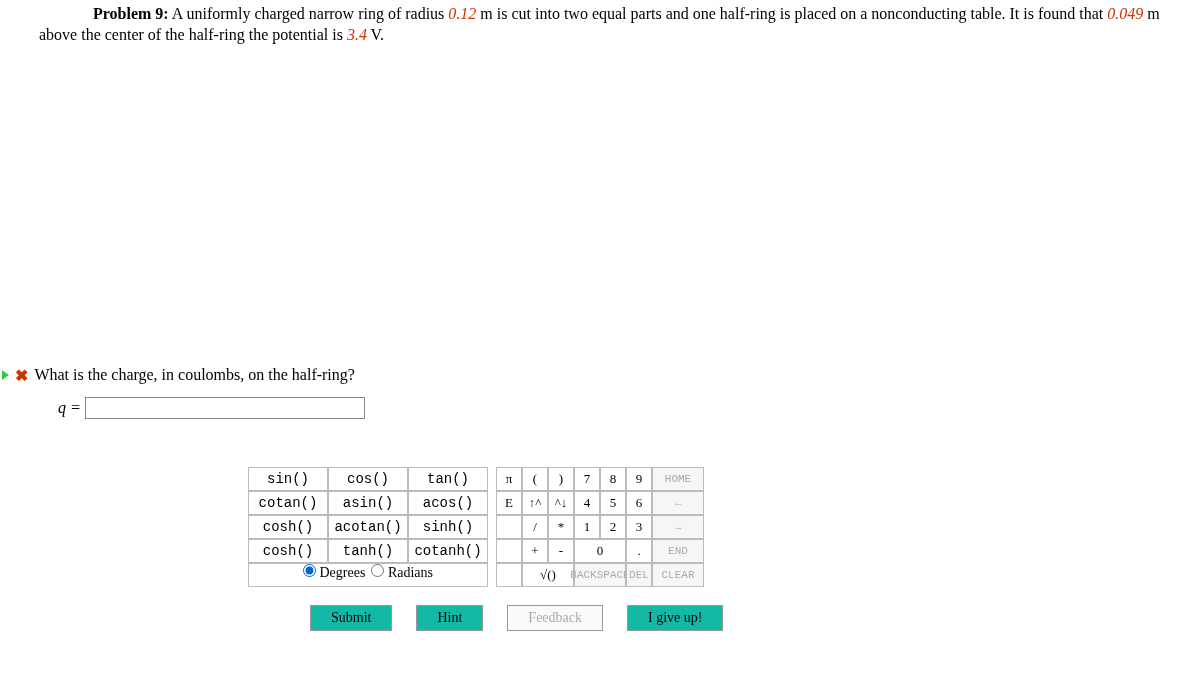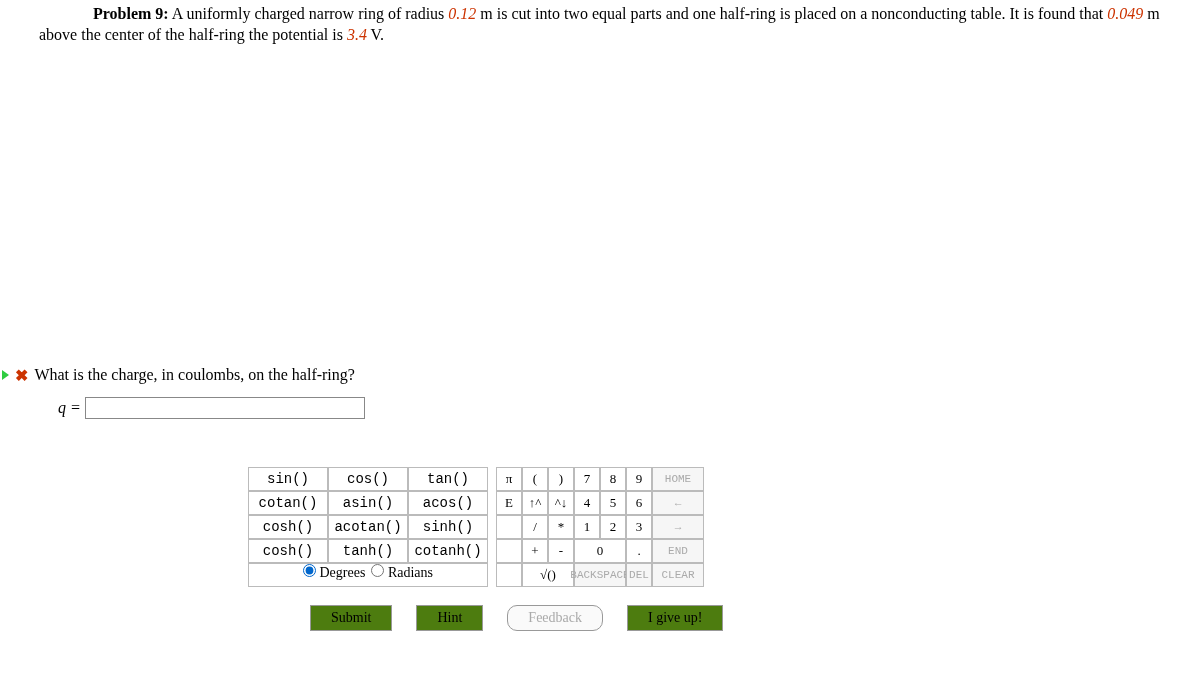--- a/index.html
+++ b/index.html
@@ -105,30 +105,29 @@
     .num-grid .wide2 { grid-column: span 2; }
     .action-row {
       display: flex;
       gap: 24px;
       margin-top: 18px;
       margin-left: 310px;
       align-items: center;
     }
     .action-btn {
       border: 1px solid #999;
-      background: #4d7c0f;
+      background: #14b8a6;
       padding: 4px 20px;
       font-family: Georgia, serif;
       font-size: 14px;
       cursor: pointer;
     }
     .action-btn.muted {
       color: #aaa;
       background: #fafafa;
-      border-radius: 10px;
     }
   </style>
 </head>
 <body>
 
 <div class="problem-text">
   <span style="display:inline-block;width:50px"></span>
   <span class="problem-label">Problem 9:</span>
   <span>A uniformly charged narrow ring of radius </span><span class="red-val">0.12</span><span> m is cut into two equal parts and one half-ring is placed on a nonconducting table. It is found that </span><span class="red-val">0.049</span><span> m above the center of the half-ring the potential is </span><span class="red-val">3.4</span><span> V.</span>
 </div>

